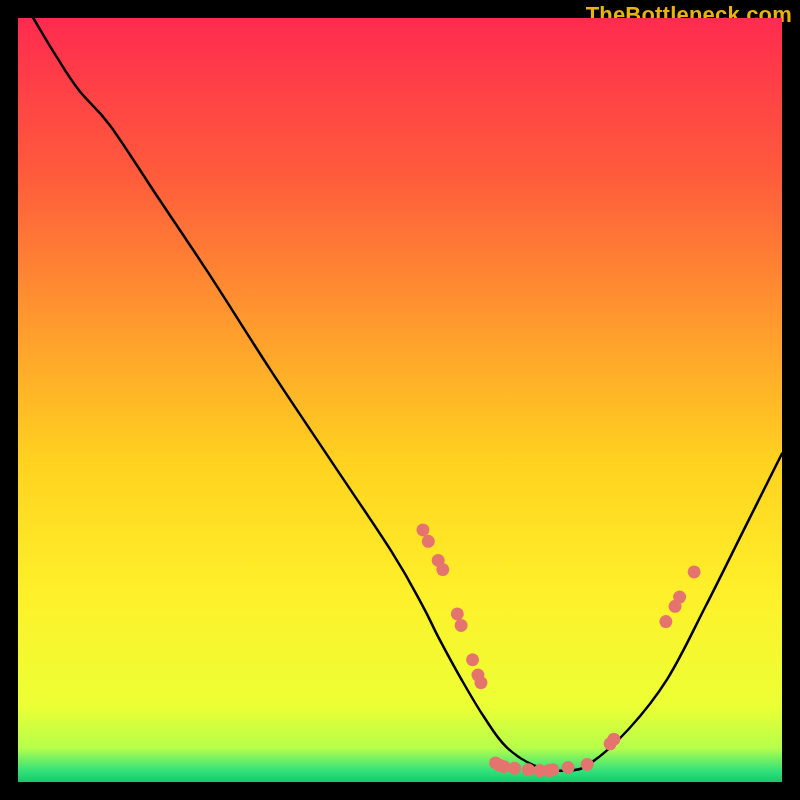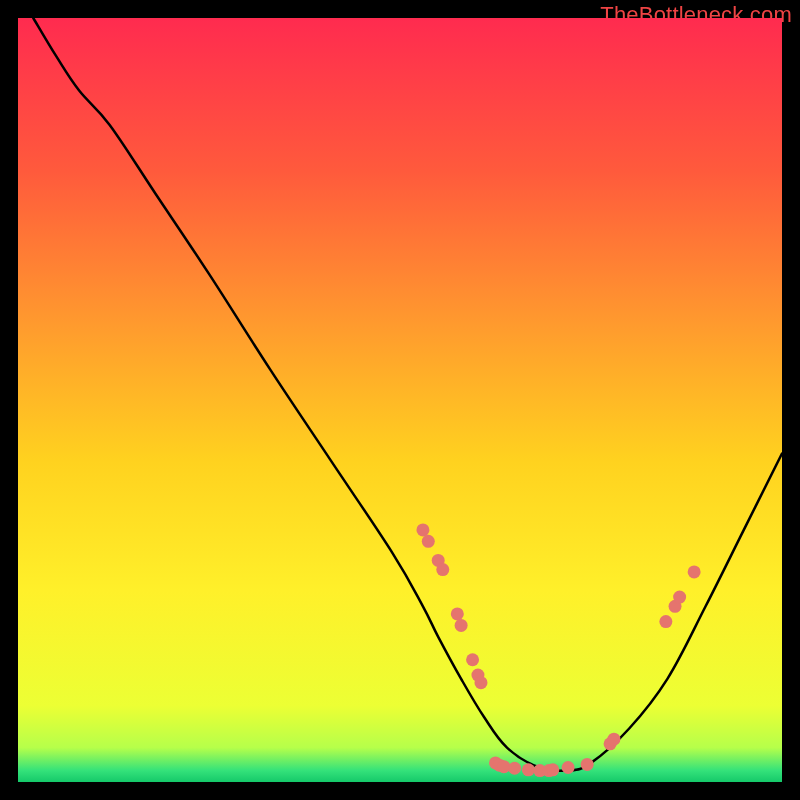--- a/index.html
+++ b/index.html
@@ -15,23 +15,23 @@
     position: absolute;
     left: 18px;
     top: 18px;
     width: 764px;
     height: 764px;
   }
   .watermark {
     position: absolute;
     top: 2px;
     right: 8px;
-    color: #ef4444;
+    color: #eab308;
     font-size: 22px;
-    font-weight: normal;
+    font-weight: bold;
     letter-spacing: 0.2px;
     font-family: Arial, Helvetica, sans-serif;
   }
   svg {
     display: block;
     width: 764px;
     height: 764px;
   }
 </style>
 </head>

